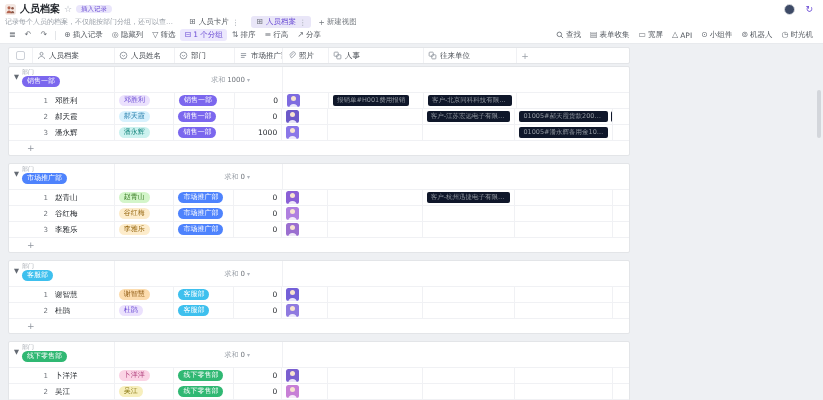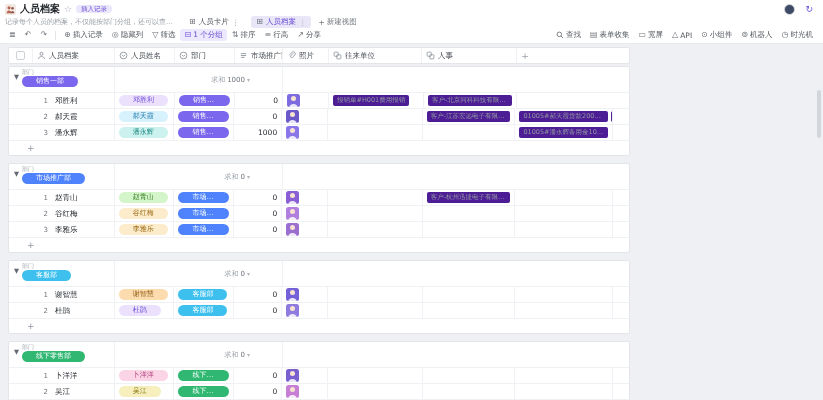--- a/index.html
+++ b/index.html
@@ -50,22 +50,22 @@
   .caret{font-size:6px;color:#b0b5bc}
   .gh-rest{flex:1}
   .tr{display:flex;height:16px;border-bottom:1px solid #f0f1f4;font-size:7.5px}
   .c-check{width:24px;border-right:none}
   .c-num{width:18px;justify-content:flex-end;color:#6f747b;font-size:7px;padding:0 3px 0 0;border-right:none}
   .c-primary{width:64px;color:#272b30}
   .c-name{width:60px}.c-dept{width:60px}
   .c-bal{width:48px;justify-content:flex-end;color:#272b30}
   .c-photo{width:46px}.c-hr{width:95px}.c-comp{width:93px}.c-vouch{width:98px;gap:3px}
   .c-add{width:16px;border-right:none}
-  .pill{font-size:7px;line-height:1;padding:2px 14px;border-radius:8px;white-space:nowrap;overflow:hidden;text-overflow:ellipsis;max-width:100%}
-  .gpill{font-size:6.5px;color:#9298a1;background:#4c1d95;border-radius:2px;padding:2px 4px;line-height:1;white-space:nowrap;overflow:hidden;text-overflow:ellipsis;flex:0 0 auto;max-width:100%}
+  .pill{font-size:7px;line-height:1;padding:2px 5px;border-radius:8px;white-space:nowrap;overflow:hidden;text-overflow:ellipsis;max-width:100%}
+  .gpill{font-size:6.5px;color:#9298a1;background:#0f172a;border-radius:2px;padding:2px 4px;line-height:1;white-space:nowrap;overflow:hidden;text-overflow:ellipsis;flex:0 0 auto;max-width:100%}
   .avatar{width:13px;height:13px;border-radius:2.5px;position:relative;overflow:hidden;flex:0 0 auto}
   .avatar::before{content:"";position:absolute;left:4px;top:2px;width:5px;height:5px;border-radius:50%;background:#f7e3cf}
   .avatar::after{content:"";position:absolute;left:2px;bottom:-2px;width:9px;height:5px;border-radius:5px 5px 0 0;background:rgba(255,255,255,.85)}
   .plusrow{display:flex;align-items:center;height:14px;padding-left:18px;color:#8f959e;font-size:9px}
   .vscroll{position:fixed;right:2px;top:90px;width:4px;height:48px;border-radius:2px;background:#d3d6db}
 </style>
 </head>
 <body>
 
 <header class="topbar">
@@ -207,33 +207,33 @@
           <path d="M2.5 3.5h7M2.5 6h7M2.5 8.5h5"></path>
         </svg>
         <span>市场推广部</span>
       </div>
     <div class="th w-photo">
         <svg class="hicon" width="9" height="9" viewBox="0 0 12 12" fill="none" stroke="#8f959e" stroke-width="1.2">
           <path d="M8.5 3 5 6.5a1.5 1.5 0 0 0 2.1 2.1l3.5-3.5a2.5 2.5 0 0 0-3.5-3.5L3.2 5.3"></path>
         </svg>
         <span>照片</span>
       </div>
+    <div class="th w-hr">
+        <svg class="hicon" width="9" height="9" viewBox="0 0 12 12" fill="none" stroke="#8f959e" stroke-width="1.1">
+          <rect x="1.5" y="1.5" width="5.5" height="5.5" rx="1"></rect>
+          <rect x="5" y="5" width="5.5" height="5.5" rx="1"></rect>
+        </svg>
+        <span>人事</span>
+      </div>
     <div class="th w-comp">
         <svg class="hicon" width="9" height="9" viewBox="0 0 12 12" fill="none" stroke="#8f959e" stroke-width="1.1">
           <rect x="1.5" y="1.5" width="5.5" height="5.5" rx="1"></rect>
           <rect x="5" y="5" width="5.5" height="5.5" rx="1"></rect>
         </svg>
         <span>往来单位</span>
-      </div>
-    <div class="th w-hr">
-        <svg class="hicon" width="9" height="9" viewBox="0 0 12 12" fill="none" stroke="#8f959e" stroke-width="1.1">
-          <rect x="1.5" y="1.5" width="5.5" height="5.5" rx="1"></rect>
-          <rect x="5" y="5" width="5.5" height="5.5" rx="1"></rect>
-        </svg>
-        <span>人事</span>
       </div>
     <div class="th w-add">
         <span>+</span>
       </div>
   </div>
 
   <section class="group card">
     <div class="ghead">
       <div class="gh-left">
         <span class="tri">▼</span>

